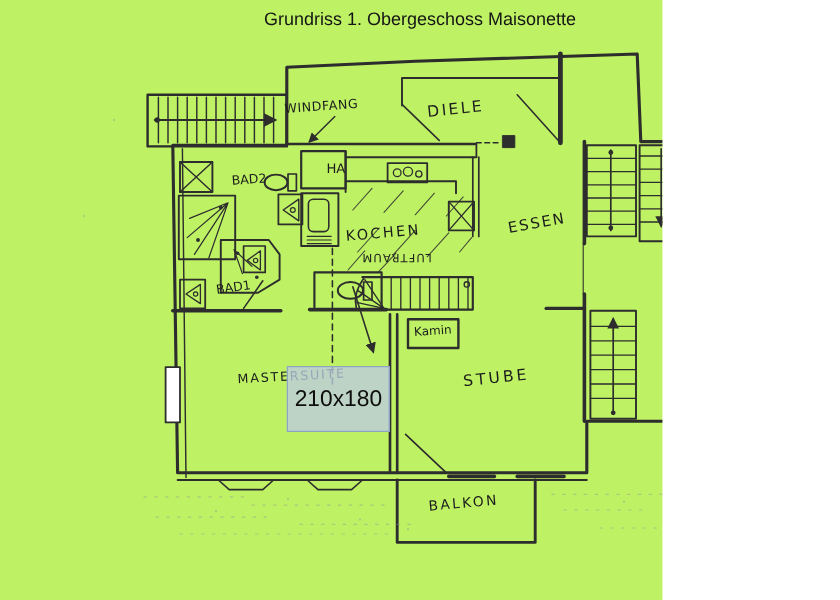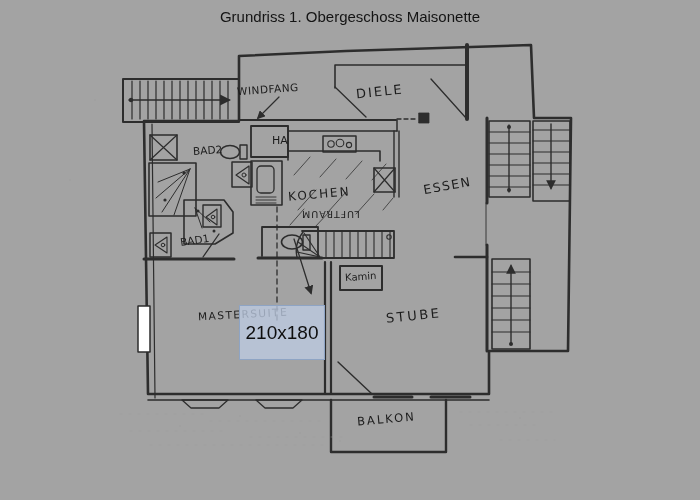--- a/index.html
+++ b/index.html
@@ -1,16 +1,16 @@
 <!DOCTYPE html>
 <html><head>
 <meta charset="utf-8">
 <style>
   html,body{margin:0;padding:0;background:#ffffff;}
-  .page{position:relative;width:700px;height:500px;background:#a3a3a3;overflow:hidden;
+  .page{position:relative;width:552px;height:500px;background:#bef264;overflow:hidden;
         font-family:"DejaVu Sans",sans-serif;}
   .title{position:absolute;top:8px;left:0;width:700px;text-align:center;
          font-family:"Liberation Sans",sans-serif;font-size:15px;color:#141414;}
   svg.plan{position:absolute;left:0;top:0;}
   .lbl{position:absolute;color:#1c1c1c;white-space:nowrap;font-family:"DejaVu Sans",sans-serif;}
   .lbl-windfang{left:237px;top:83px;font-size:10.5px;letter-spacing:.5px;transform:rotate(-4deg);}
   .lbl-diele{left:356px;top:84px;font-size:13px;letter-spacing:2px;transform:rotate(-6deg);}
   .lbl-ha{left:272px;top:134px;font-size:11px;}
   .lbl-bad2{left:193px;top:144px;font-size:10.5px;transform:rotate(-4deg);}
   .lbl-kochen{left:288px;top:187px;font-size:12px;letter-spacing:2px;transform:rotate(-5deg);}

